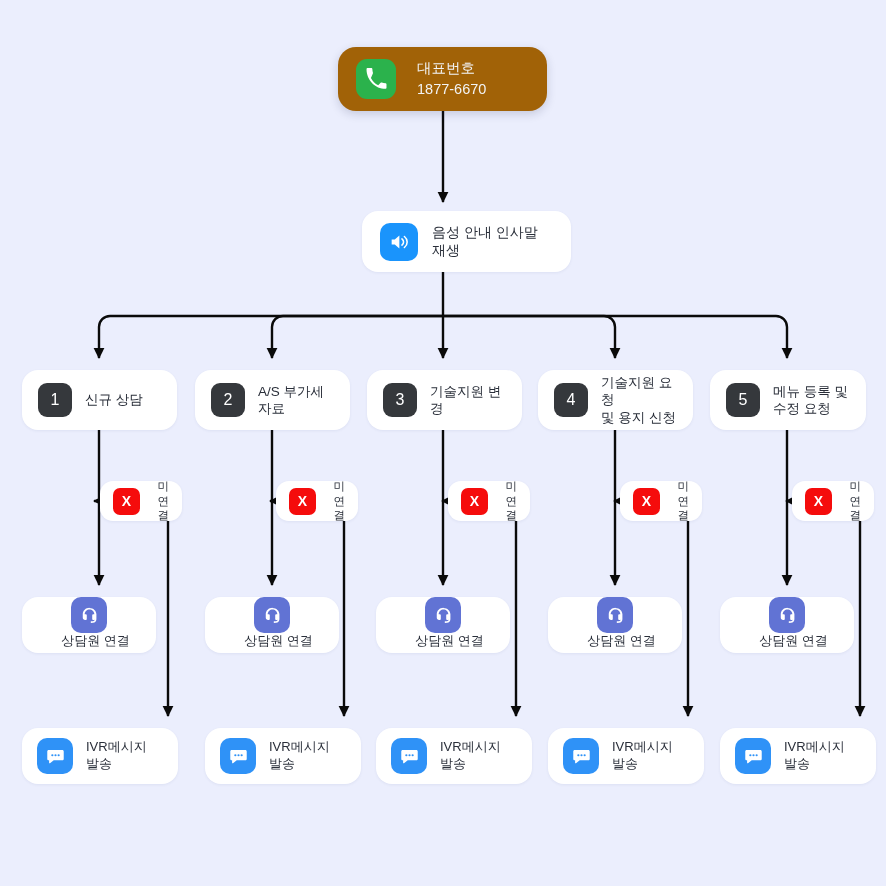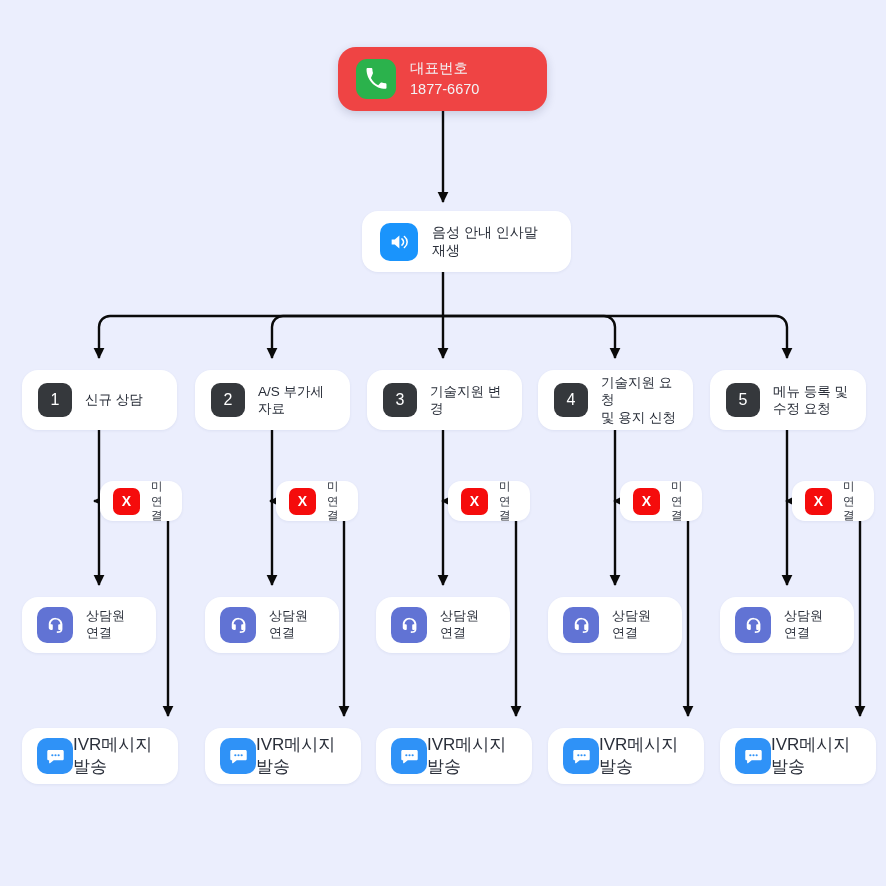--- a/index.html
+++ b/index.html
@@ -48,24 +48,25 @@
     border-radius: 10px;
   }
   .node .label {
     color: #2a2f3a;
     white-space: pre-line;
     line-height: 1.28;
   }
 
   
   .node.root {
-    background: #ef4444;
+    background: #a16207;
     border-radius: 18px;
     padding: 0 18px;
     box-shadow: 0 3px 10px rgba(30, 35, 70, 0.18);
+    gap: 7px;
   }
   .node.root .icon {
     width: 40px; height: 40px;
     background: #2bb24c;
     border-radius: 11px;
   }
   .node.root .label {
     margin-left: 14px;
     color: #f2f3f5;
     font-size: 14.5px;
@@ -108,41 +109,43 @@
     width: 27px; height: 27px;
     background: #f50c0c;
     color: #ffffff;
     font-size: 14px;
     font-weight: bold;
     border-radius: 7px;
   }
   .node.unconnected .label {
     margin-left: 11px;
     font-size: 11.5px;
-  }
-
-  
-  .node.agent { padding: 0 15px; }
+    text-align: right;
+  }
+
+  
+  .node.agent { padding: 0 15px; flex-direction: column; }
   .node.agent .icon {
     width: 36px; height: 36px;
     background: #6173d4;
   }
   .node.agent .label {
     margin-left: 13px;
     font-size: 13px;
   }
 
   
   .node.ivr { padding: 0 15px; }
   .node.ivr .icon {
     width: 36px; height: 36px;
     background: #2f92f7;
   }
   .node.ivr .label {
-    font-size: 17px;
+    margin-left: 13px;
+    font-size: 13px;
   }
 
   .node .icon svg { display: block; }
 </style>
 </head>
 <body>
 
 <div id="canvas">
 
   <svg id="edges" viewBox="0 0 886 886" width="886" height="886" xmlns="http://www.w3.org/2000/svg">

